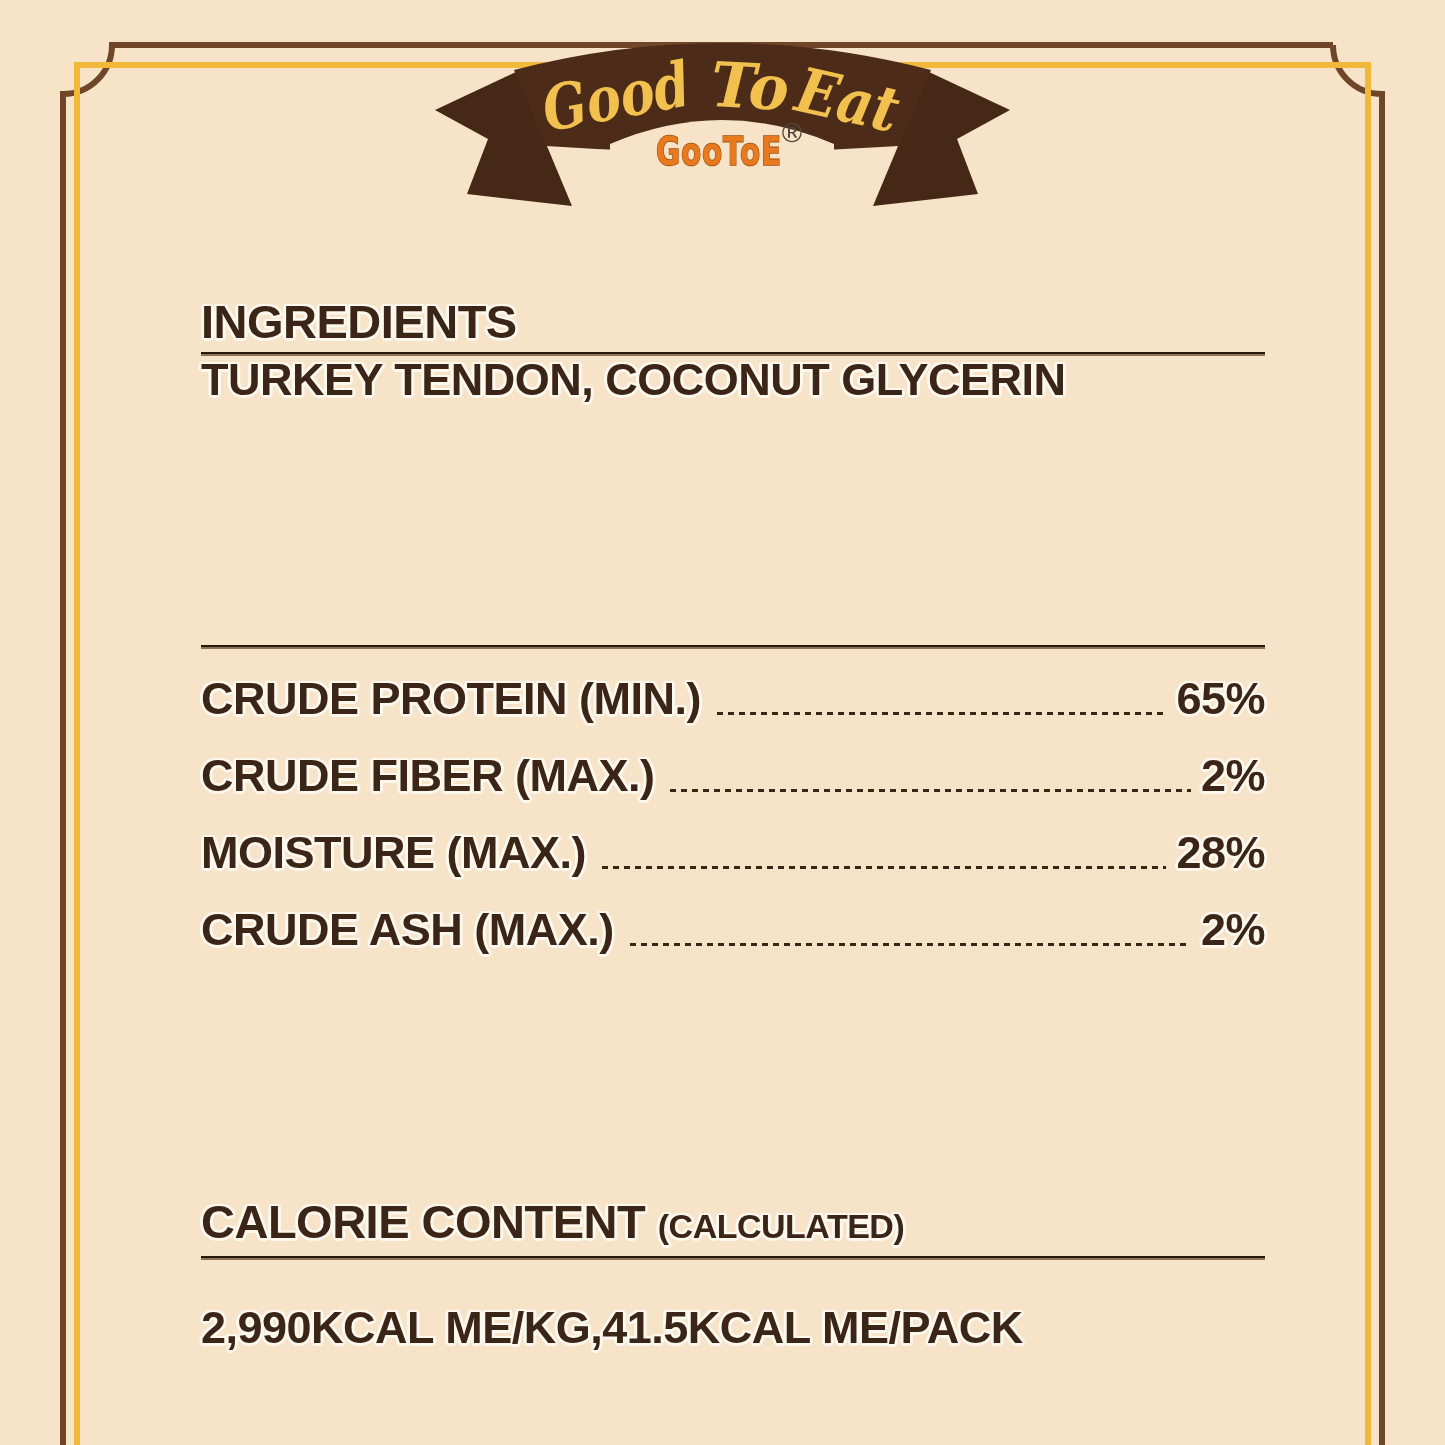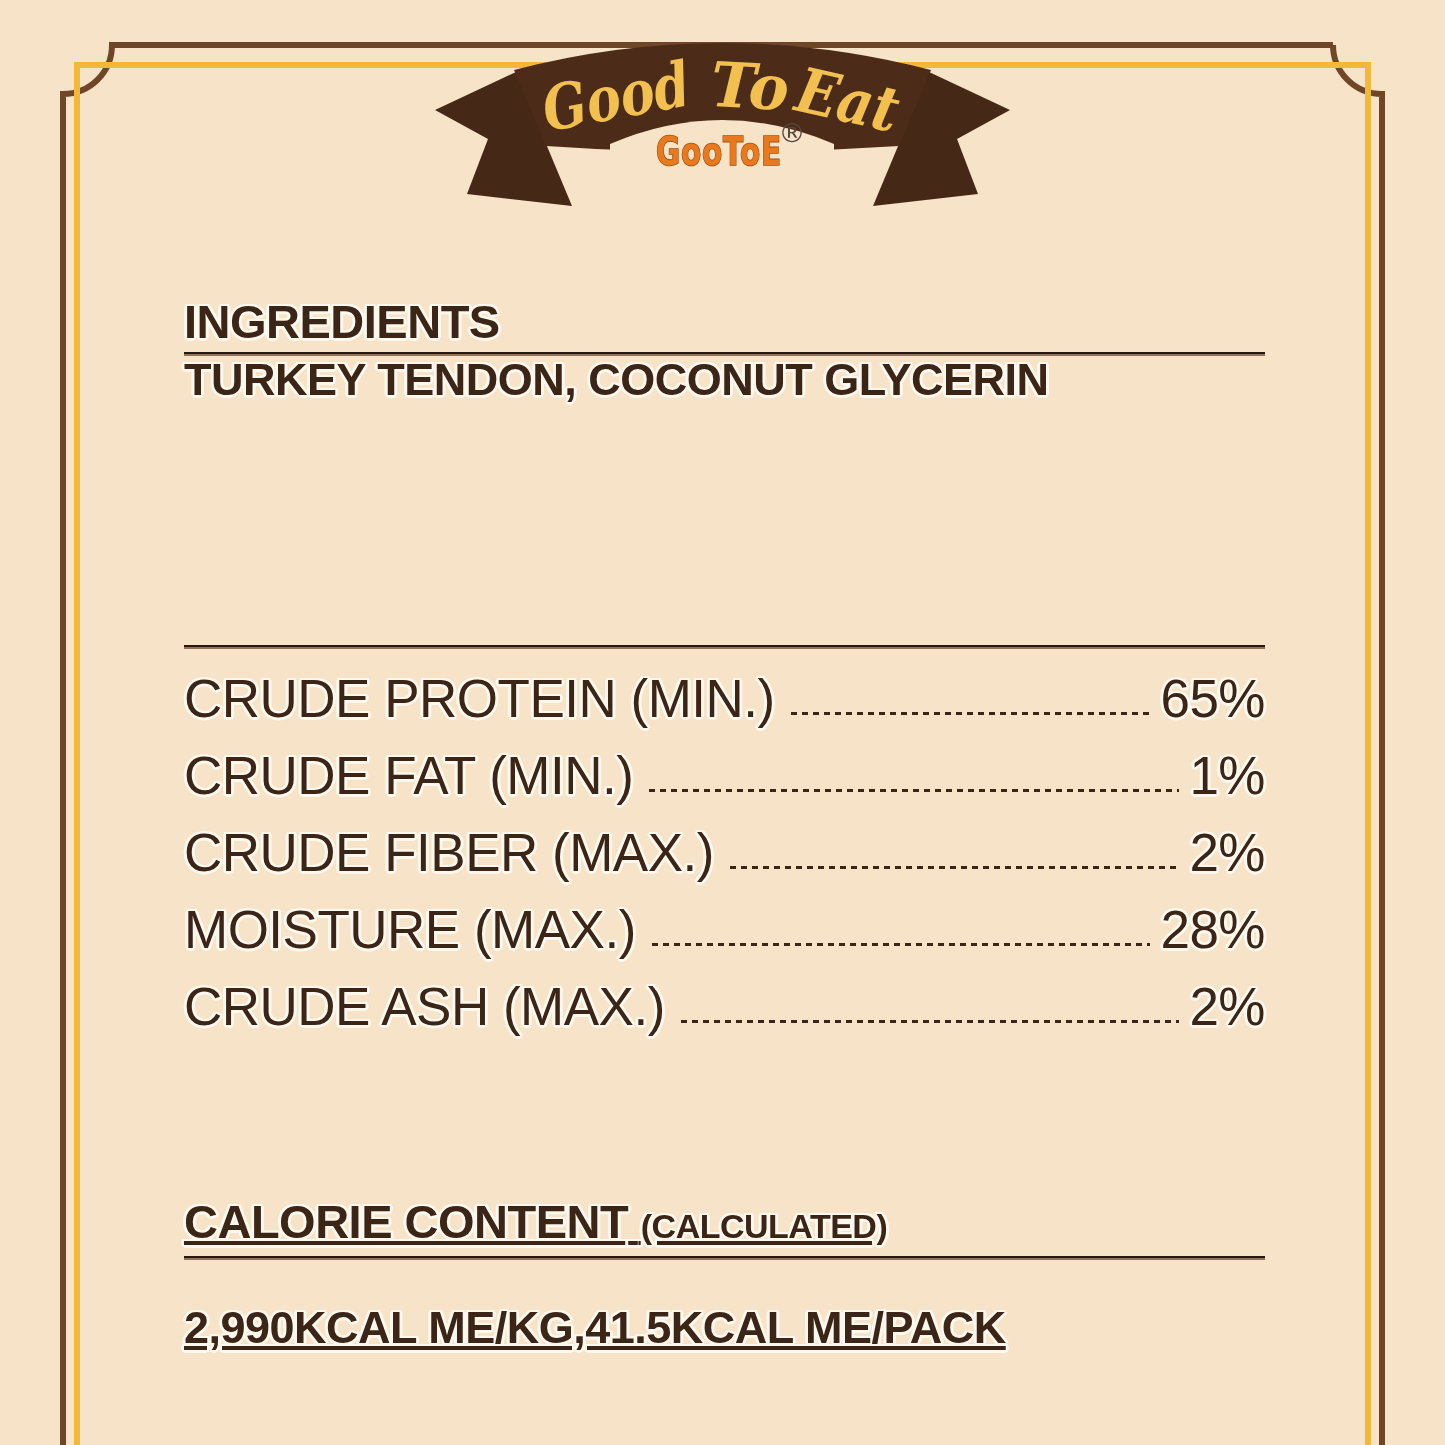--- a/index.html
+++ b/index.html
@@ -15,37 +15,37 @@
   svg.deco{position:absolute;inset:0;width:1445px;height:1445px;}
   .frame-brown{fill:none;stroke:var(--frame-brown);stroke-width:6;}
   .frame-yellow{fill:none;stroke:var(--frame-yellow);stroke-width:6;}
   .tail{fill:var(--ribbon-tail);}
   .band{fill:var(--ribbon-brown);}
   .arch{fill:var(--background);}
   .banner-word{fill:var(--banner-yellow);font-family:"DejaVu Serif",serif;font-style:italic;font-weight:bold;font-size:62px;}
   .logo-word{fill:var(--logo-orange);stroke:var(--logo-outline);stroke-width:1.6;paint-order:stroke;
              font-family:"DejaVu Sans",sans-serif;font-weight:bold;font-size:39px;letter-spacing:1px;}
   .reg-mark{fill:var(--mark-gray);font-family:"DejaVu Sans",sans-serif;font-size:27px;}
-  .content{position:absolute;left:184px;right:180px;color:var(--text-brown);}
+  .content{position:absolute;left:201px;right:180px;color:var(--text-brown);}
   .halo{text-shadow:2px 2px 0 var(--halo),-2px 2px 0 var(--halo),2px -2px 0 var(--halo),-2px -2px 0 var(--halo),
         0 2px 0 var(--halo),0 -2px 0 var(--halo),2px 0 0 var(--halo),-2px 0 0 var(--halo),
         3px 0 0 var(--halo),-3px 0 0 var(--halo),0 3px 0 var(--halo);}
   .heading{font-size:47px;font-weight:bold;line-height:52px;letter-spacing:-0.5px;white-space:nowrap;}
   .heading .note{font-size:34px;letter-spacing:-0.5px;}
   .rule{height:4px;margin-top:4px;background:linear-gradient(to bottom,var(--rule-dark) 0 60%,var(--rule-shadow) 60% 100%);}
   .body-line{font-size:45px;font-weight:bold;line-height:48px;letter-spacing:-0.5px;white-space:nowrap;}
   #sec-ingredients{top:296px;}
   #sec-ingredients .body-line{}
   #sec-analysis{top:641px;}
   .rows{margin-top:27px;}
-  .row{display:flex;align-items:flex-end;height:46px;margin-bottom:31px;font-size:53px;font-weight:normal;letter-spacing:-0.5px;line-height:46px;justify-content:space-between;}
+  .row{display:flex;align-items:flex-end;height:46px;margin-bottom:31px;font-size:45px;font-weight:bold;letter-spacing:-0.5px;line-height:46px;justify-content:space-between;}
   .row-label,.row-value{white-space:nowrap;}
   .leader{flex:1;height:3px;margin:0 10px 7px 16px;align-self:flex-end;
           background-image:repeating-linear-gradient(90deg,var(--text-brown) 0 6px,transparent 6px 11px);}
-  #sec-calorie{top:1196px;text-decoration:underline;}
+  #sec-calorie{top:1196px;}
   #sec-calorie .body-line{margin-top:44px;}
 </style>
 </head>
 <body>
 
 <div class="canvas">
 
   <svg class="deco" viewBox="0 0 1445 1445">
 
     <path class="frame-brown" d="M 1333 45 L 112 45 A 49 49 0 0 1 63 94 L 63 1445 M 1333 45 A 49 49 0 0 0 1382 94 L 1382 1445"></path>
@@ -72,25 +72,20 @@
 
   <section class="content" id="sec-analysis">
     <div class="rule"></div>
     <div class="rows">
       <div class="row">
         <span class="row-label halo">CRUDE PROTEIN (MIN.)</span>
         <span class="leader"></span>
         <span class="row-value halo">65%</span>
       </div>
       <div class="row">
-        <span class="row-label halo">CRUDE FAT (MIN.)</span>
-        <span class="leader"></span>
-        <span class="row-value halo">1%</span>
-      </div>
-      <div class="row">
         <span class="row-label halo">CRUDE FIBER (MAX.)</span>
         <span class="leader"></span>
         <span class="row-value halo">2%</span>
       </div>
       <div class="row">
         <span class="row-label halo">MOISTURE (MAX.)</span>
         <span class="leader"></span>
         <span class="row-value halo">28%</span>
       </div>
       <div class="row">

